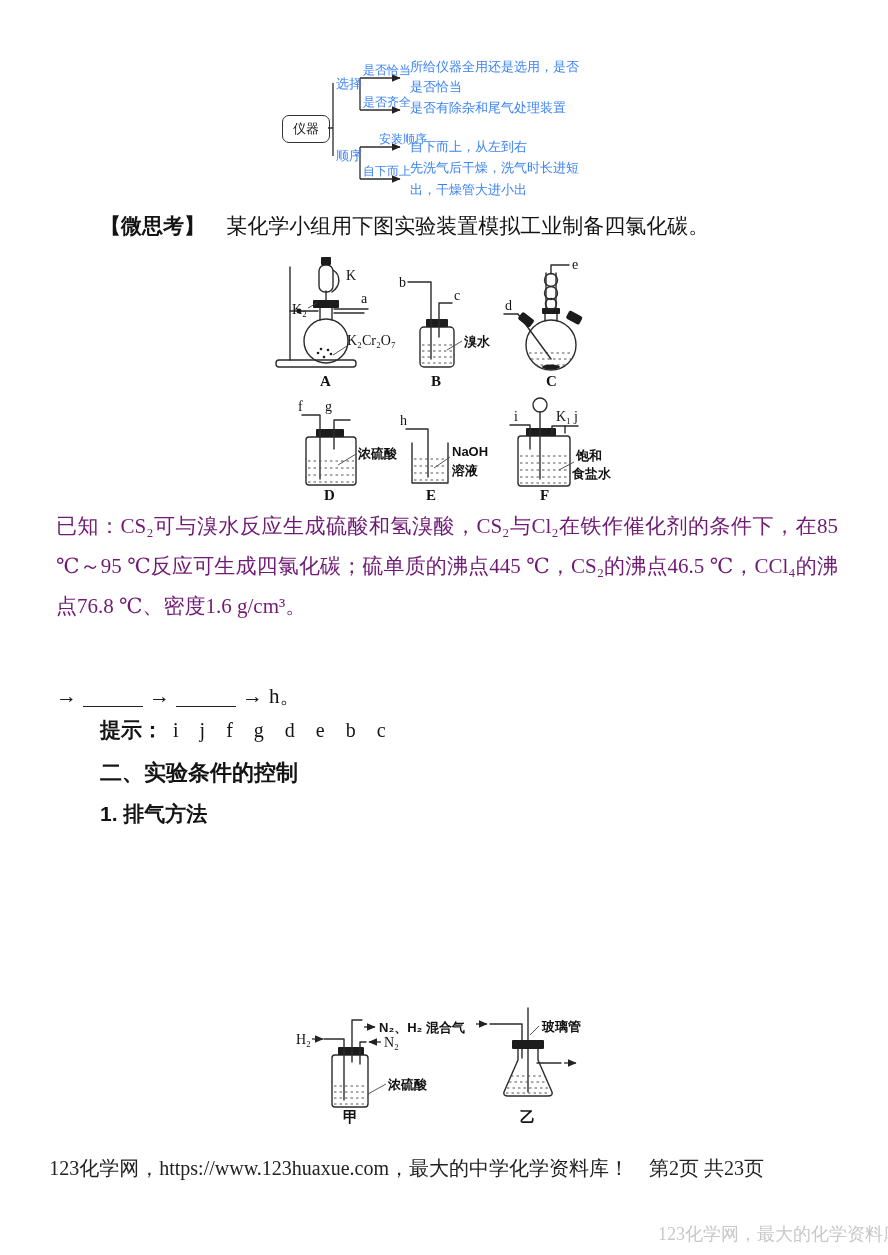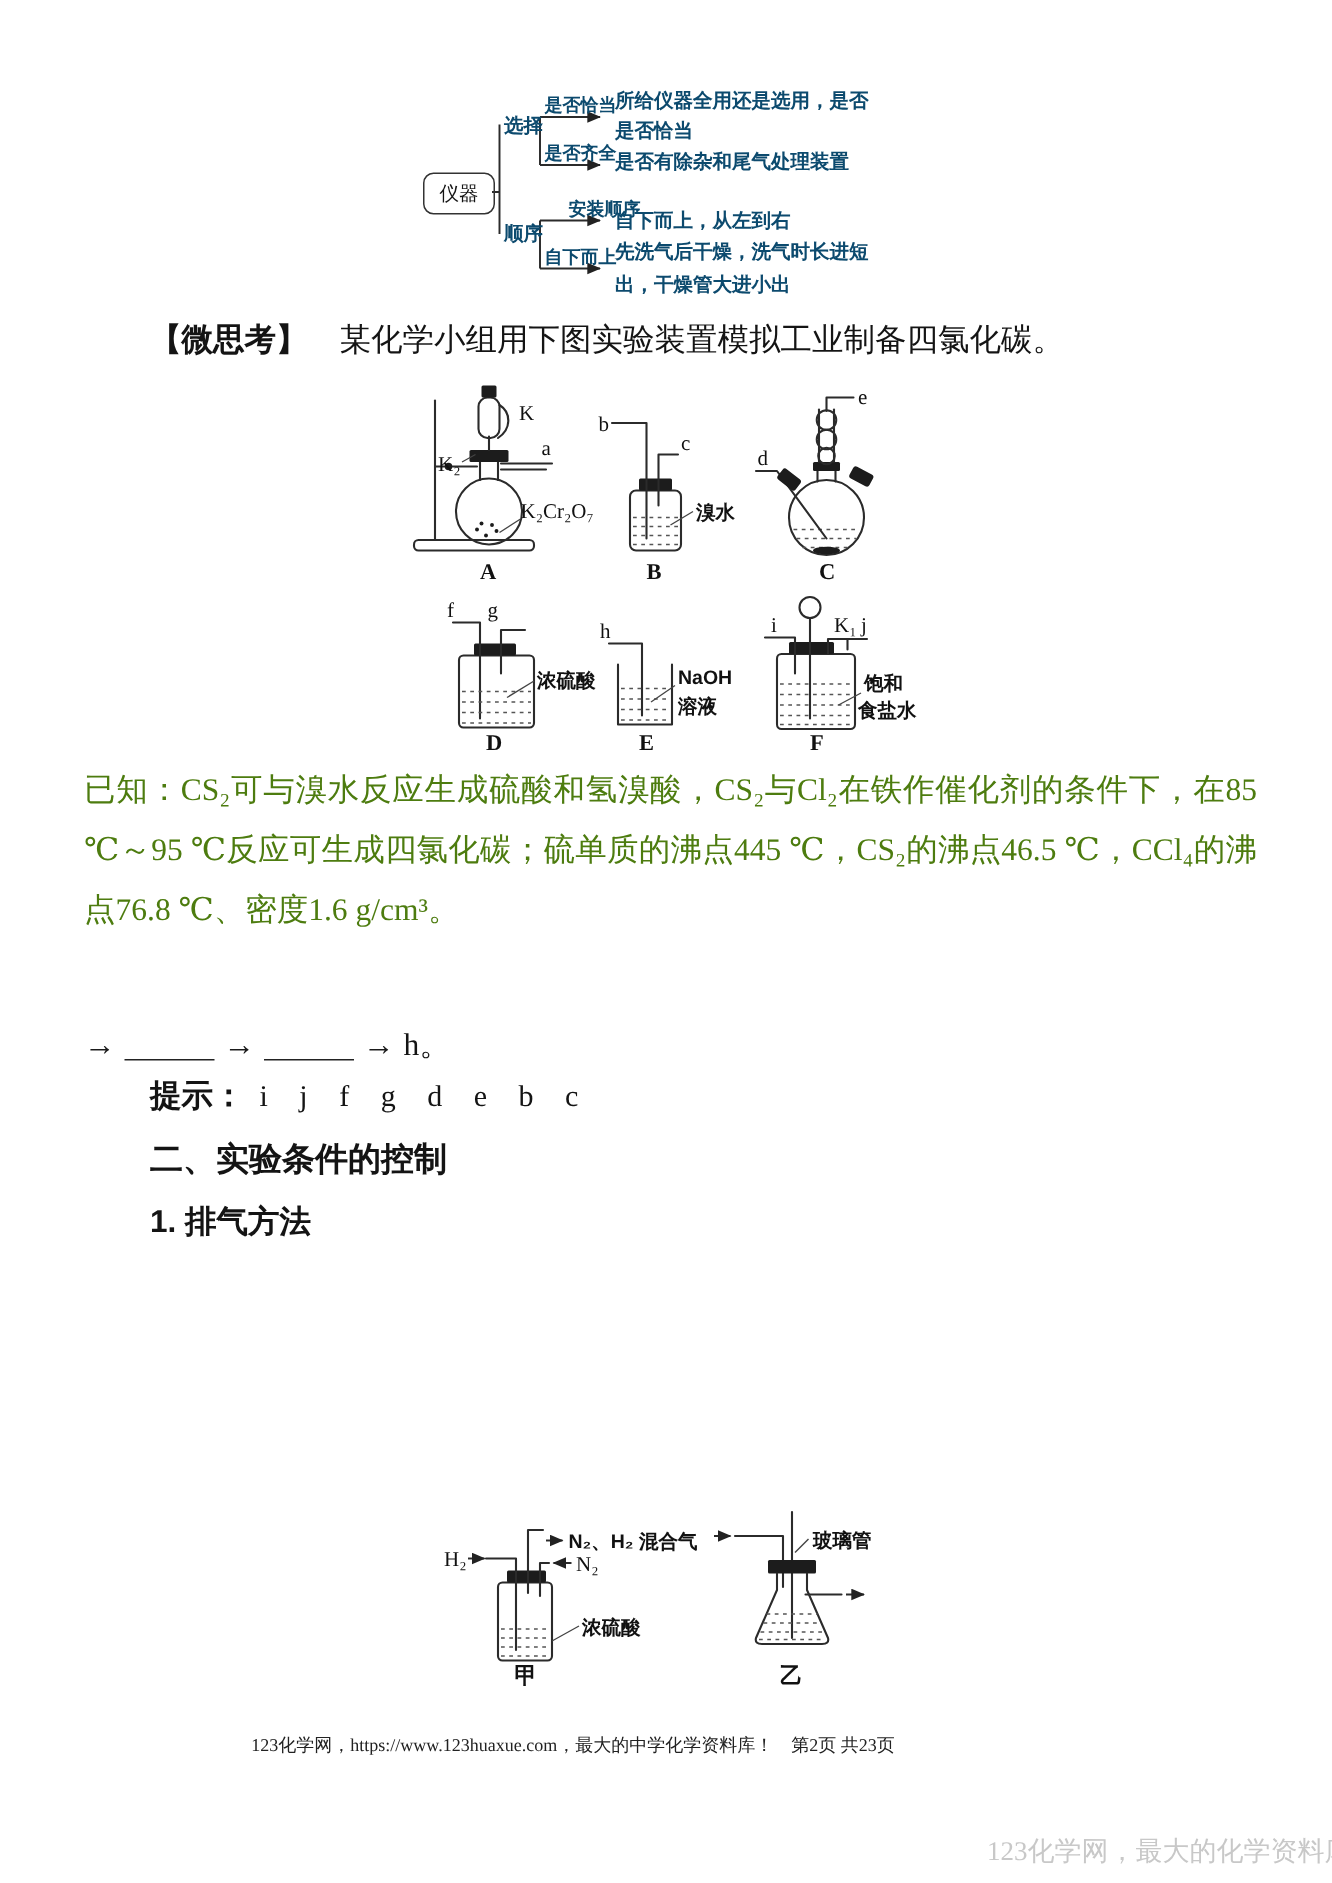--- a/index.html
+++ b/index.html
@@ -1,24 +1,24 @@
 <!DOCTYPE html>
 <html><head>
 <meta charset="utf-8">
 <style>
   html,body{margin:0;padding:0;background:#fff;}
   .page{position:relative;width:888px;height:1255px;background:#fff;overflow:hidden;
         font-family:"Liberation Serif","DejaVu Serif",serif;color:#141414;}
   .abs{position:absolute;margin:0;}
-  .body-text{font-size:21px;line-height:40px;text-align:justify;color:#4d7c0f;}
+  .body-text{font-size:21px;line-height:40px;text-align:justify;color:#701a75;}
   .hei{font-family:"Liberation Sans","DejaVu Sans",sans-serif;font-weight:bold;margin-left:44px;}
   
   .fc{position:absolute;left:280px;top:52px;width:600px;height:160px;}
   .fc .lbl{position:absolute;white-space:nowrap;font-family:"Liberation Sans","DejaVu Sans",sans-serif;
-           font-weight:bold;color:#0c4a6e;}
+           font-weight:normal;color:#3b82f6;}
   .fc .sm{font-size:12px;}
   .fc .md{font-size:13px;}
   .fc-root{position:absolute;left:2px;top:63px;width:46px;height:26px;border:1.5px solid #333;
            border-radius:7px;display:flex;align-items:center;justify-content:center;
            font-size:13px;}
   .ln{stroke:#2b2b2b;stroke-width:1.3;fill:none;}
   
   svg .ln2{stroke:#2b2b2b;stroke-width:1.4;fill:none;stroke-linejoin:round;stroke-linecap:round;}
   svg .dash{stroke:#555;stroke-width:1;fill:none;stroke-dasharray:2.5,3;}
   svg .stopper{fill:#1c1c1c;stroke:none;}
@@ -26,21 +26,21 @@
   svg text{fill:#111;font-family:"Liberation Serif","DejaVu Serif",serif;font-size:14px;}
   svg text.cn{font-family:"Liberation Sans","DejaVu Sans",sans-serif;font-weight:bold;font-size:13px;}
   svg text.app{font-size:15px;font-weight:bold;}
   
   .seq{font-size:21px;white-space:nowrap;}
   .ar{margin:0 6px;color:#1a1a1a;}
   .blank{display:inline-block;border-bottom:1.6px solid #222;height:22px;vertical-align:-4px;}
   .bw60{width:60px;} .bw46{width:46px;}
   .letters span{display:inline-block;margin-right:21px;font-size:20px;}
   .hint-label{font-size:21px;margin-right:10px;}
-  .footer{position:absolute;left:0;top:1155px;width:764px;text-align:center;font-size:12px;color:#222;}
+  .footer{position:absolute;left:0;top:1155px;width:764px;text-align:right;font-size:20px;color:#222;}
   .watermark{position:absolute;left:658px;top:1222px;font-size:18px;color:#c8c8c8;white-space:nowrap;}
 </style>
 </head>
 <body>
 
 <div class="page">
 
   <div class="fc">
     <svg width="600" height="160" viewBox="0 0 600 160">
       <defs>

